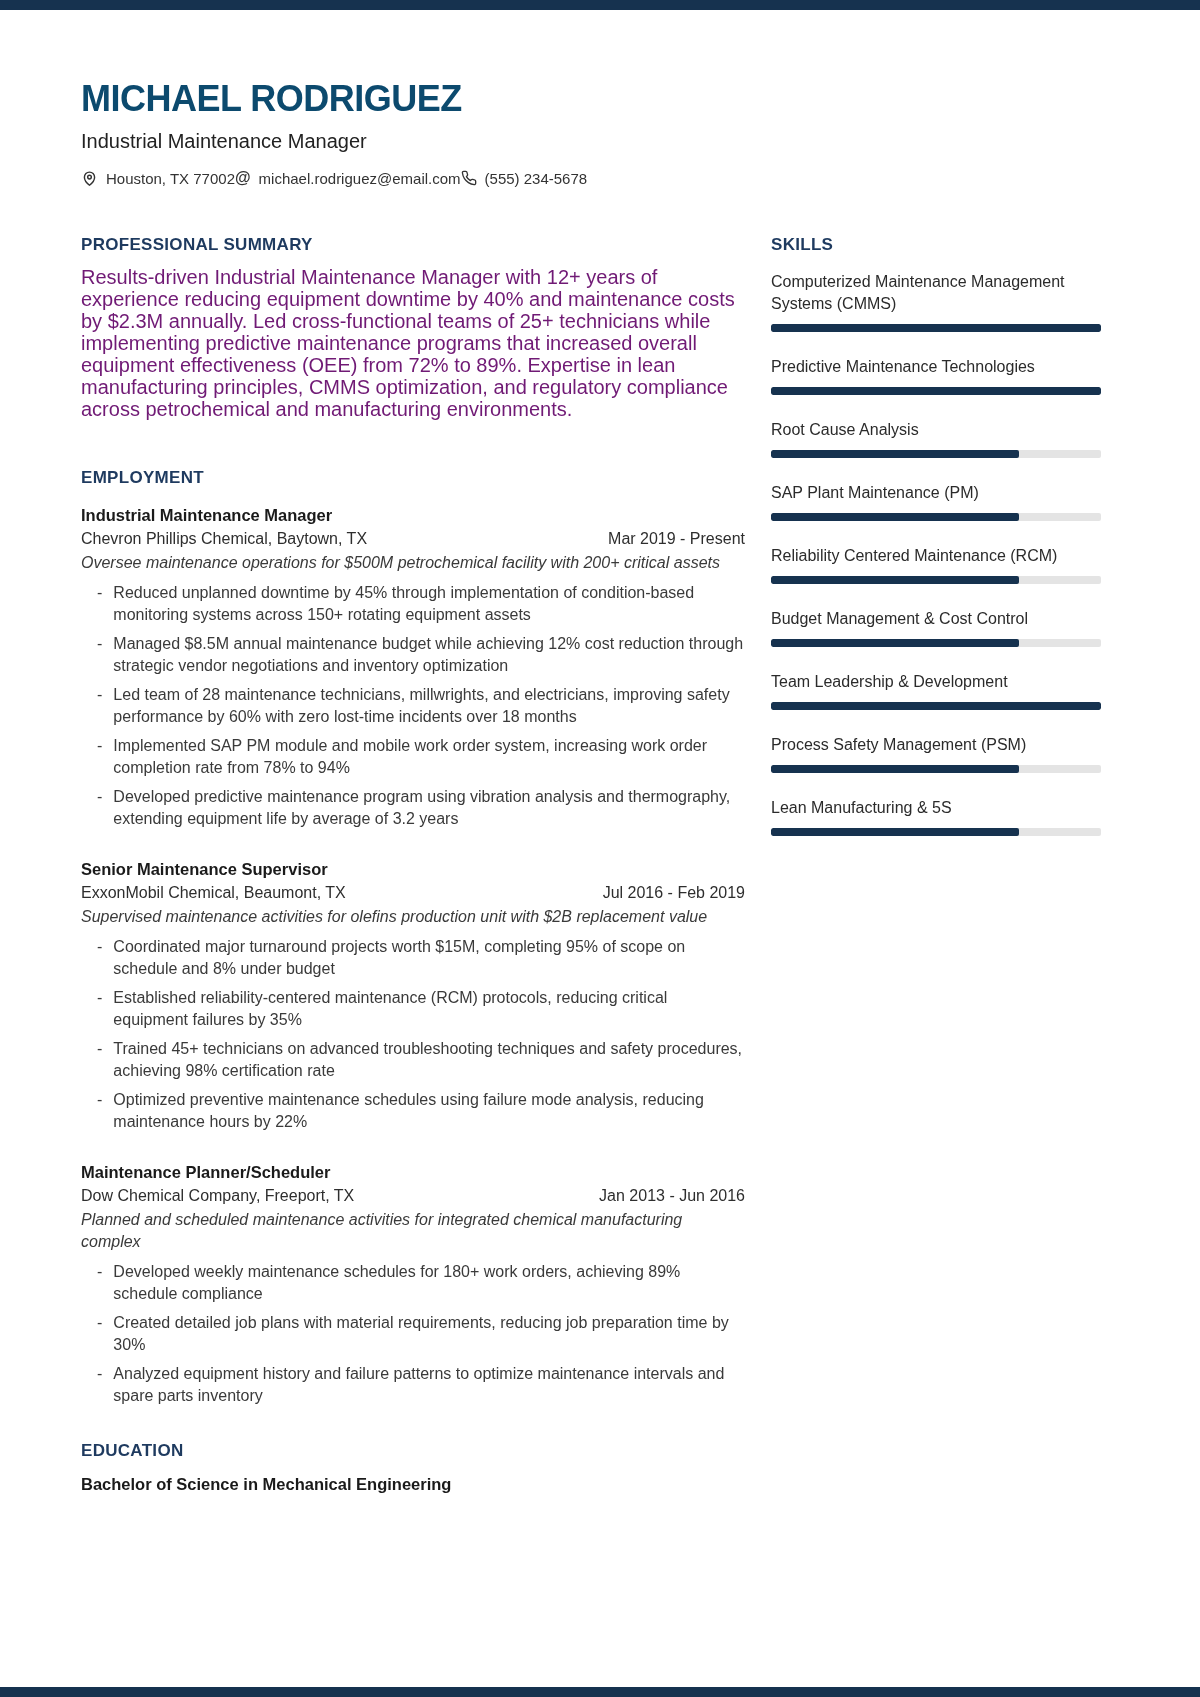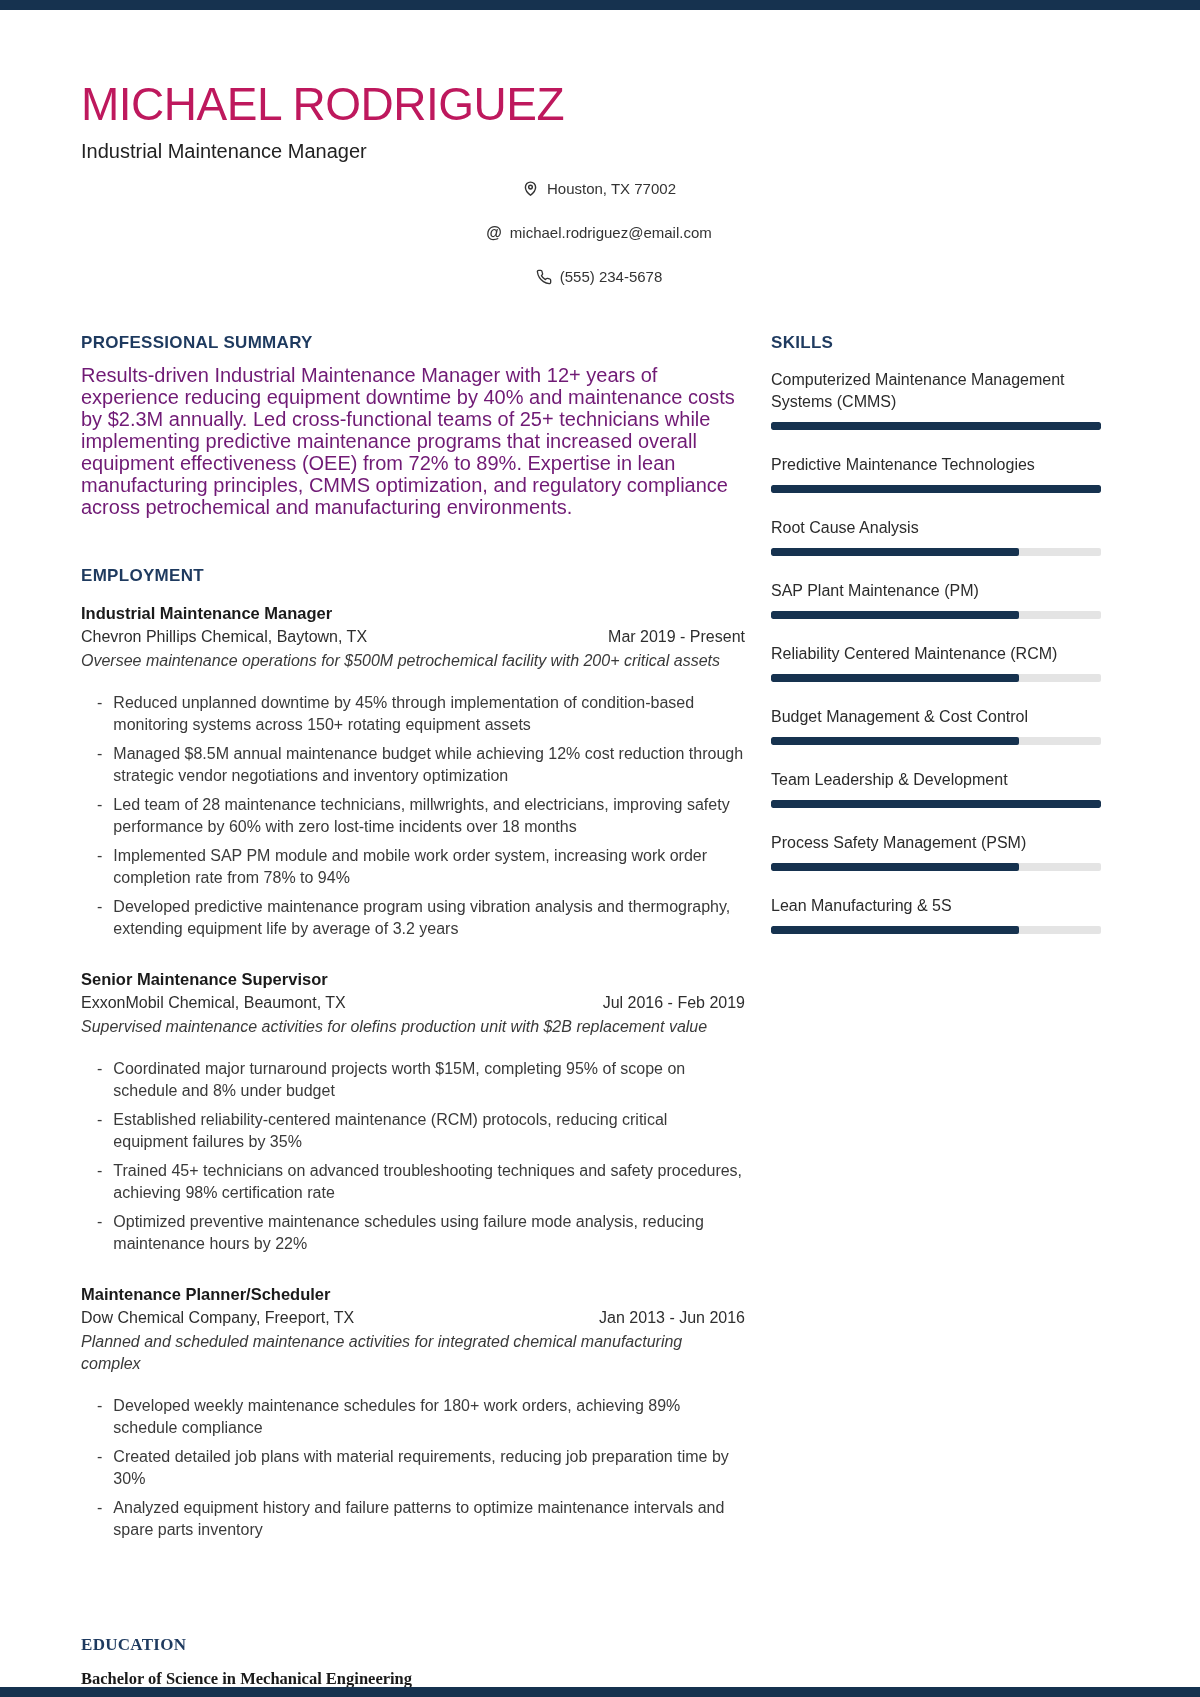--- a/index.html
+++ b/index.html
@@ -23,39 +23,37 @@
   }
   .accent-bar.top { top: 0; }
   .accent-bar.bottom { bottom: 0; }
 
   .content {
     padding: 80px 83px 0 81px;
   }
 
   
   .name {
-    font-size: 46px;
-    font-weight: 400;
+    font-size: 36px;
+    font-weight: 700;
     letter-spacing: -0.5px;
-    color: #be185d;
+    color: #0c4a6e;
     line-height: 1.05;
   }
   .job-headline {
     margin-top: 12px;
     font-size: 20px;
     color: #222222;
   }
   .contact-row {
     margin-top: 17px;
     display: flex;
     align-items: center;
-    gap: 27px;
     font-size: 15px;
     color: #333333;
-    flex-direction: column;
   }
   .contact-item { display: flex; align-items: center; gap: 8px; }
   .contact-item svg { display: block; }
   .at-glyph {
     font-size: 16px;
     font-weight: 600;
     color: #333333;
     line-height: 1;
   }
 
@@ -102,35 +100,35 @@
     color: #2e2e2e;
     line-height: 24px;
   }
   .job-desc {
     font-size: 16px;
     line-height: 22px;
     color: #3a3a3a;
     margin-top: 1px;
     font-style: italic;
   }
-  ul.bullets { list-style: none; margin-top: 20px; }
+  ul.bullets { list-style: none; margin-top: 8px; }
   ul.bullets li {
     display: flex;
     gap: 11px;
     padding-left: 16px;
     font-size: 16px;
     line-height: 22px;
     color: #3a3a3a;
     margin-bottom: 7px;
   }
   ul.bullets li:last-child { margin-bottom: 0; }
   .dash::before { content: "-"; }
 
   
-  .section-education { margin-top: 94px; font-family: Liberation Serif, serif; }
+  .section-education { margin-top: 34px; }
   .degree {
     margin-top: 14px;
     font-size: 16.5px;
     font-weight: 700;
     color: #1a1a1a;
   }
 
   
   .skills-list { margin-top: 15px; }
   .skill { margin-bottom: 24px; }

